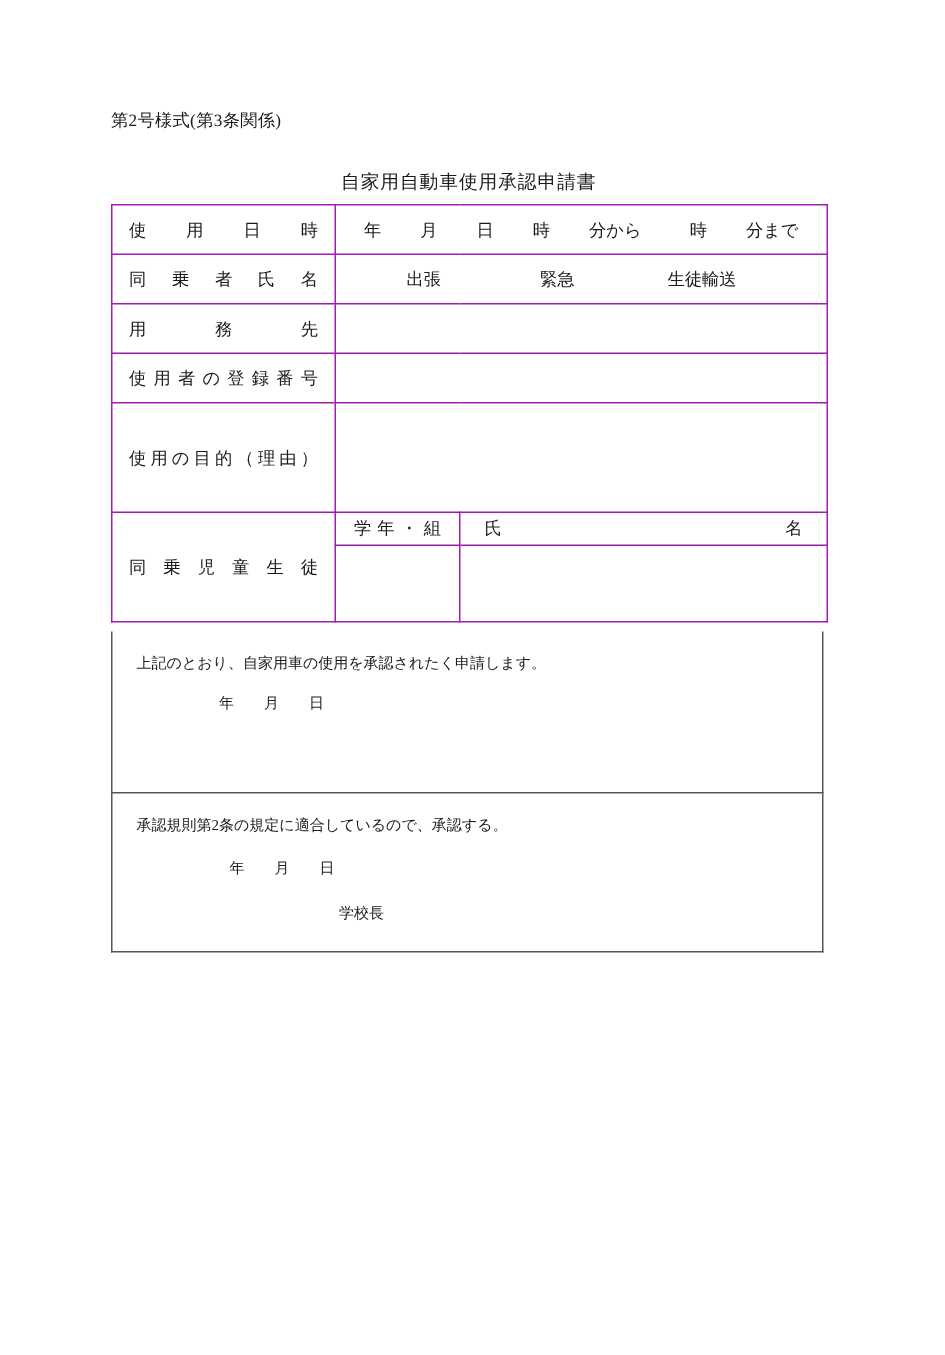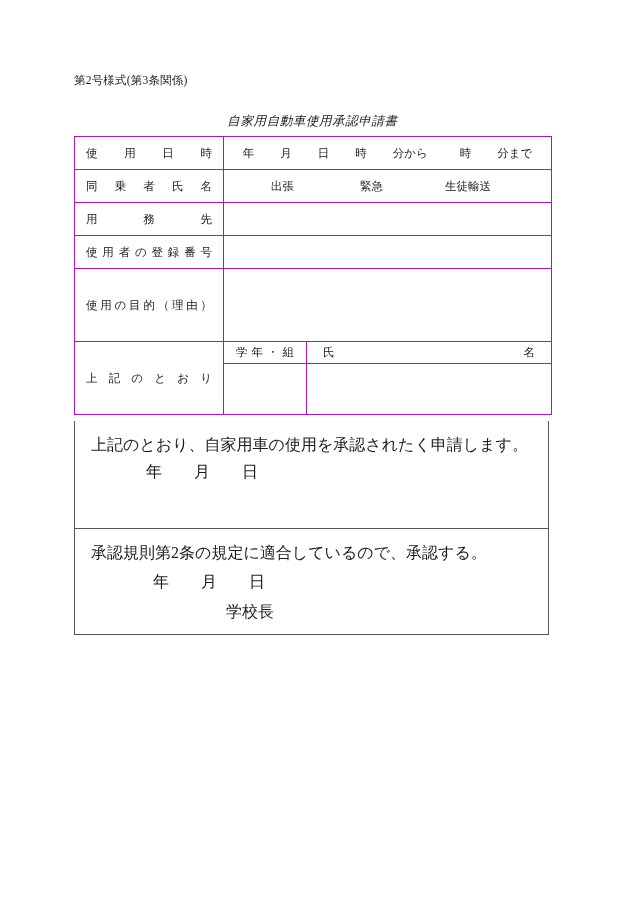--- a/index.html
+++ b/index.html
@@ -39,21 +39,20 @@
   
   .doc-title {
     position: absolute;
     left: 74px;
     top: 113px;
     width: 477px;
     text-align: center;
     font-size: 12.5px;
     letter-spacing: 0.6px;
     white-space: nowrap;
-    font-style: italic;
   }
 
   
   .form-table {
     position: absolute;
     left: 74px;
     top: 136px;
     width: 477px;
     border-collapse: collapse;
     table-layout: fixed;
@@ -137,21 +136,21 @@
   }
 
   .passenger-label {
     height: 71px;
   }
 
   
   .block {
     border: 1px solid #555555;
     border-top: none;
-    font-size: 16px;
+    font-size: 10px;
     position: relative;
   }
   .block-apply { height: 107px; }
   .block-approve { height: 105px; text-align: right; }
 
   .stmt {
     position: absolute;
     white-space: nowrap;
   }
   .apply-text { left: 16px; top: 14px; }
@@ -244,21 +243,21 @@
 
       <tr>
         <td class="lbl tall-purpose">
           <span class="spread">使用の目的（理由）</span>
         </td>
         <td class="tall-purpose" colspan="2"></td>
       </tr>
 
       <tr>
         <td class="lbl passenger-label" rowspan="2">
-          <span class="spread">上記のとおり</span>
+          <span class="spread">同乗児童生徒</span>
         </td>
         <td class="sub-head sub-head-cell col-grade">
           <span class="spread-narrow">学年・組</span>
         </td>
         <td class="sub-head sub-head-cell">
           <span class="name-head"><span>氏</span><span>名</span></span>
         </td>
       </tr>
 
       <tr>

